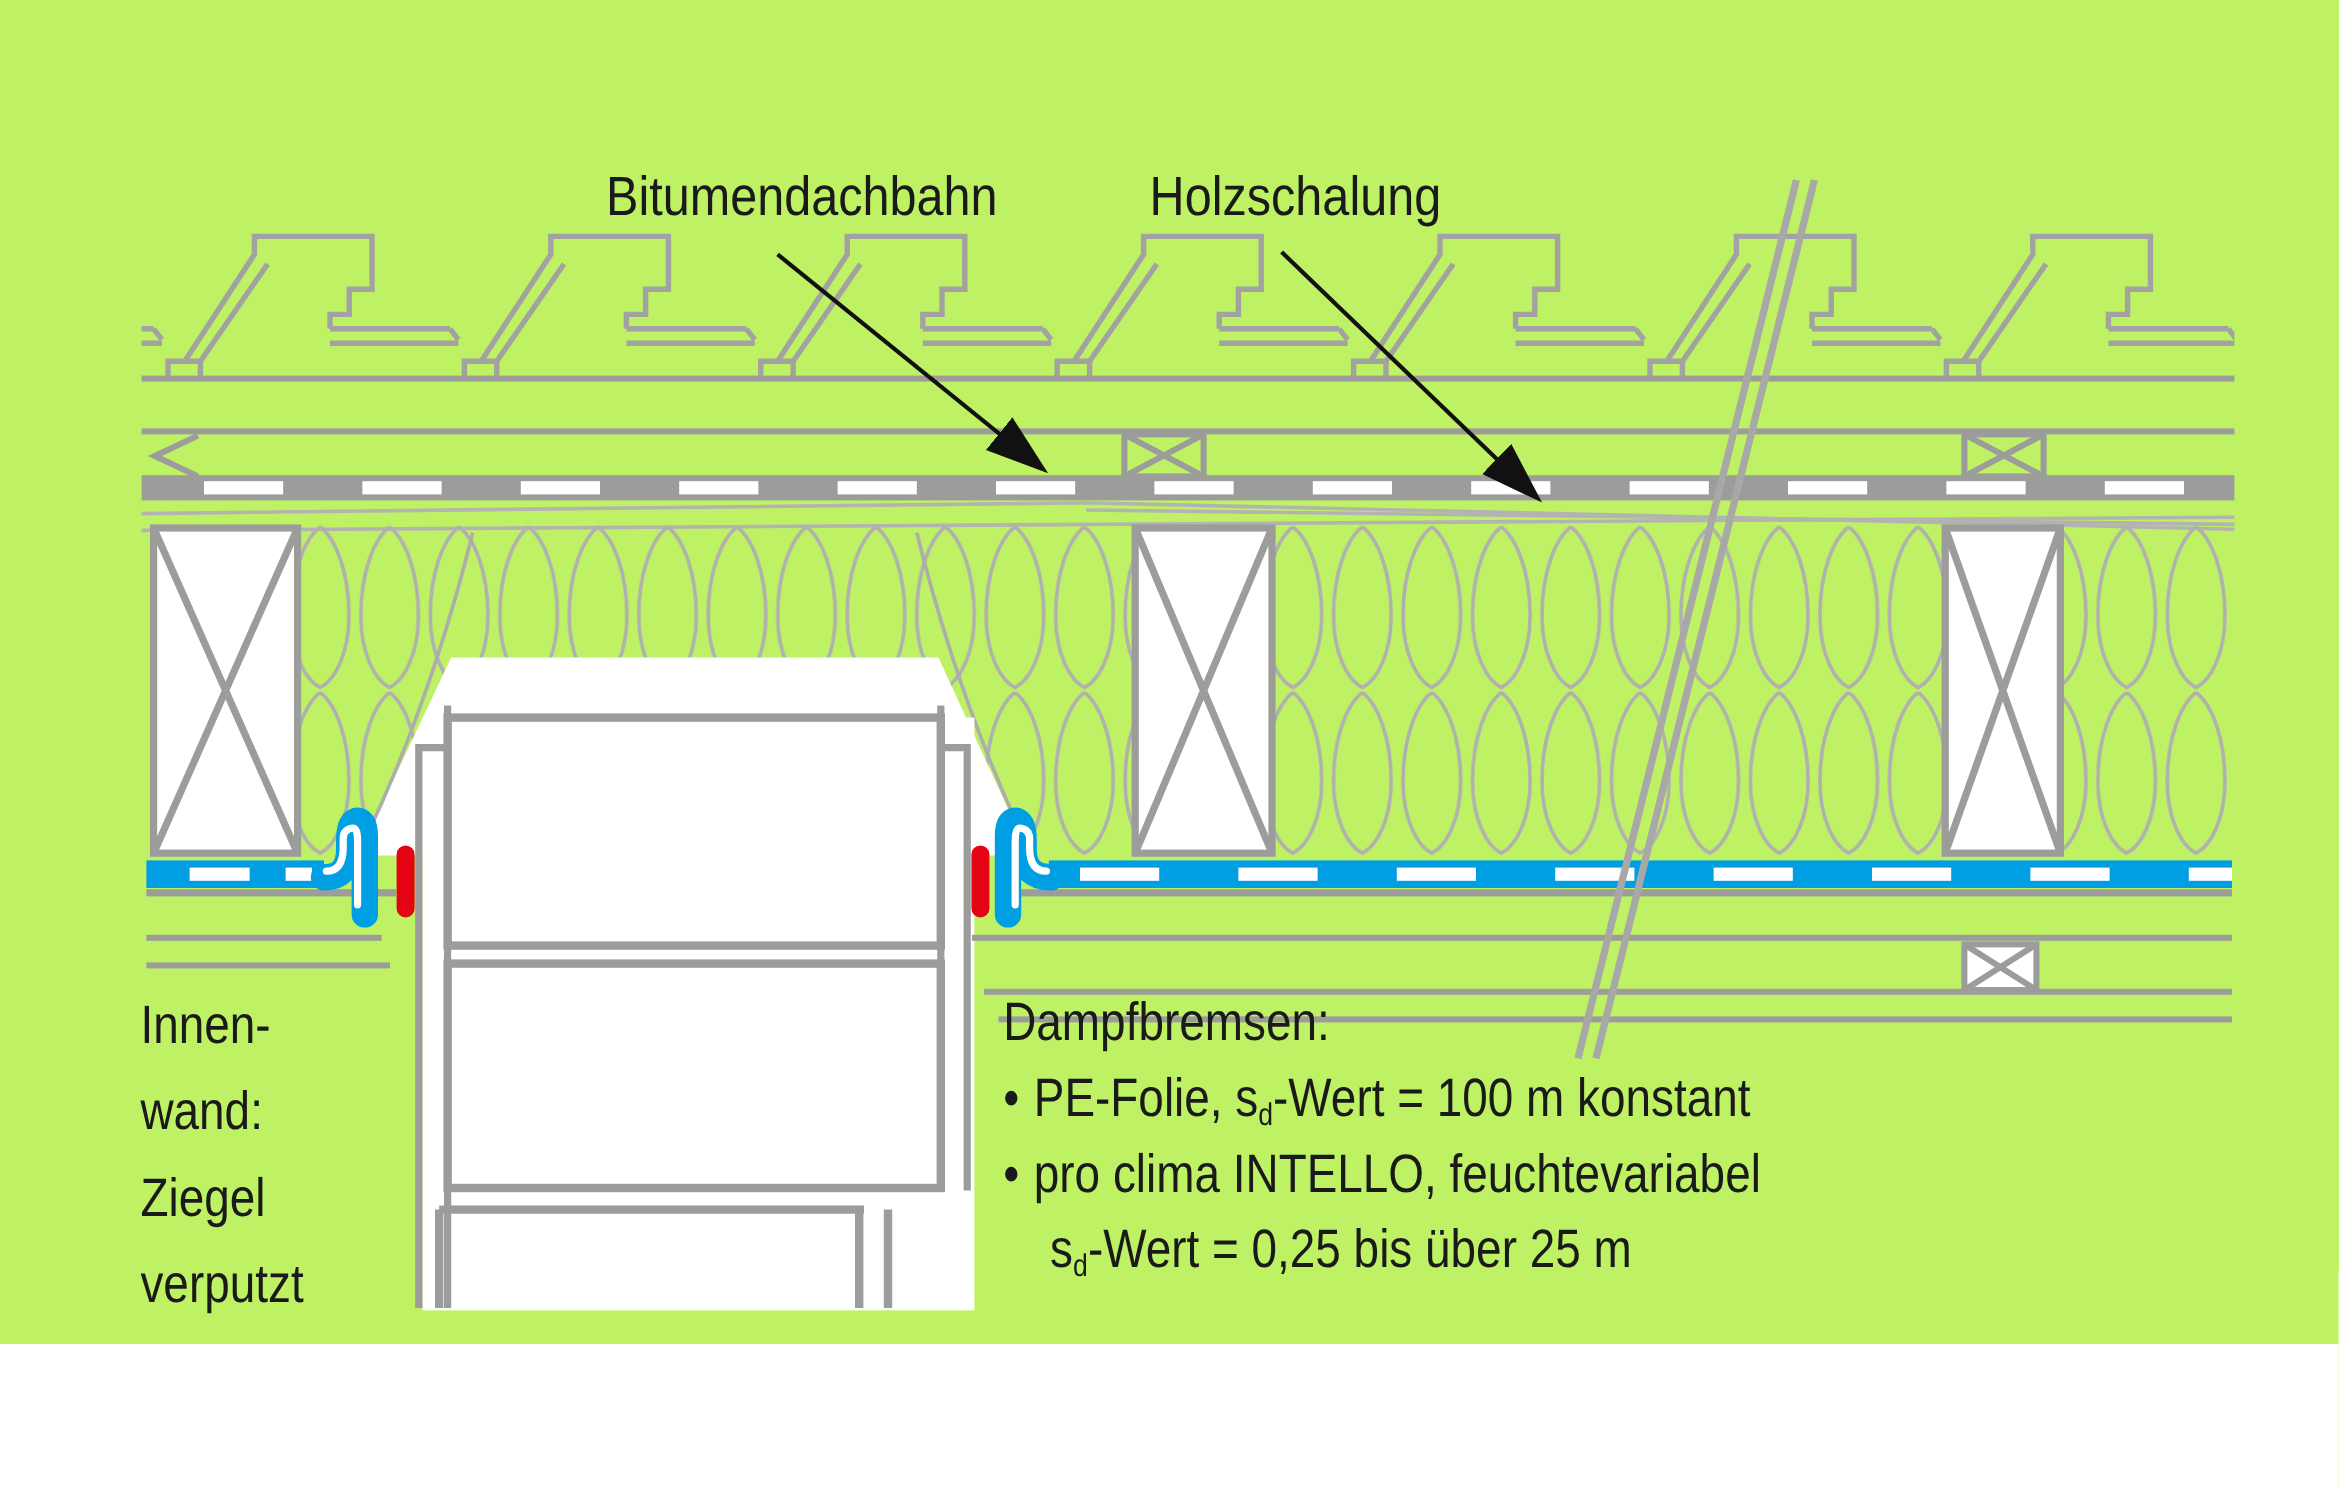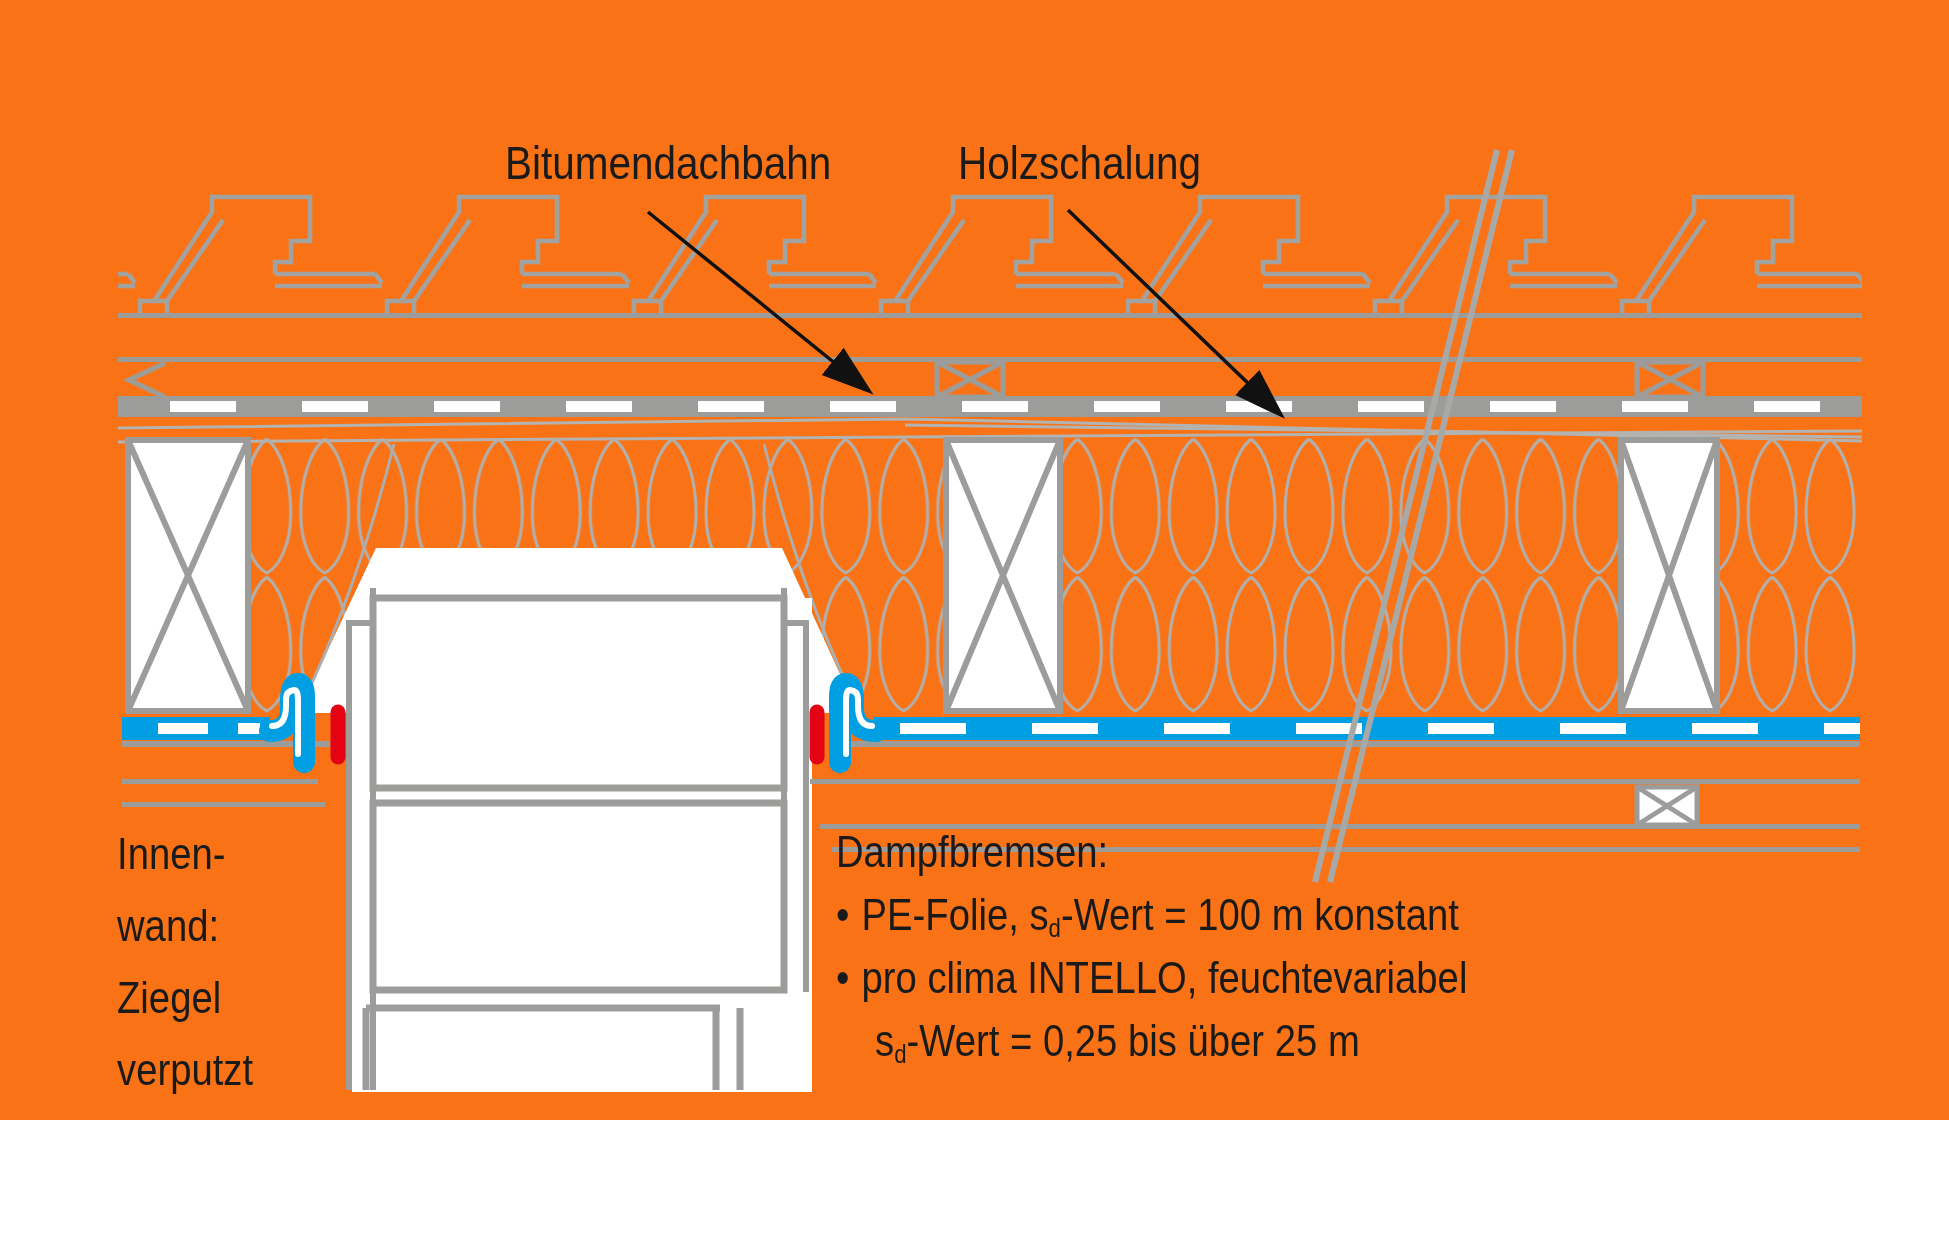--- a/index.html
+++ b/index.html
@@ -1,17 +1,17 @@
 <!DOCTYPE html>
 <html><head>
 <meta charset="utf-8">
 <style>
   html,body{margin:0;padding:0;background:#fff;}
   .stage{
-    position:relative;width:1949px;height:1120px;background:#f97316;
+    position:relative;width:1949px;height:1120px;background:#bef264;
     font-family:"Liberation Sans", sans-serif;overflow:hidden;
   }
   .stage svg{position:absolute;left:0;top:0;}
   .txt{
     position:absolute;color:#1a1a1a;white-space:nowrap;
     transform-origin:left top;
   }
   .lbl{font-size:46px;transform:scaleX(.88);letter-spacing:0px;}
   .note{font-size:45px;line-height:72px;transform:scaleX(.85);}
   .legend{font-size:45px;line-height:63px;transform:scaleX(.85);}

